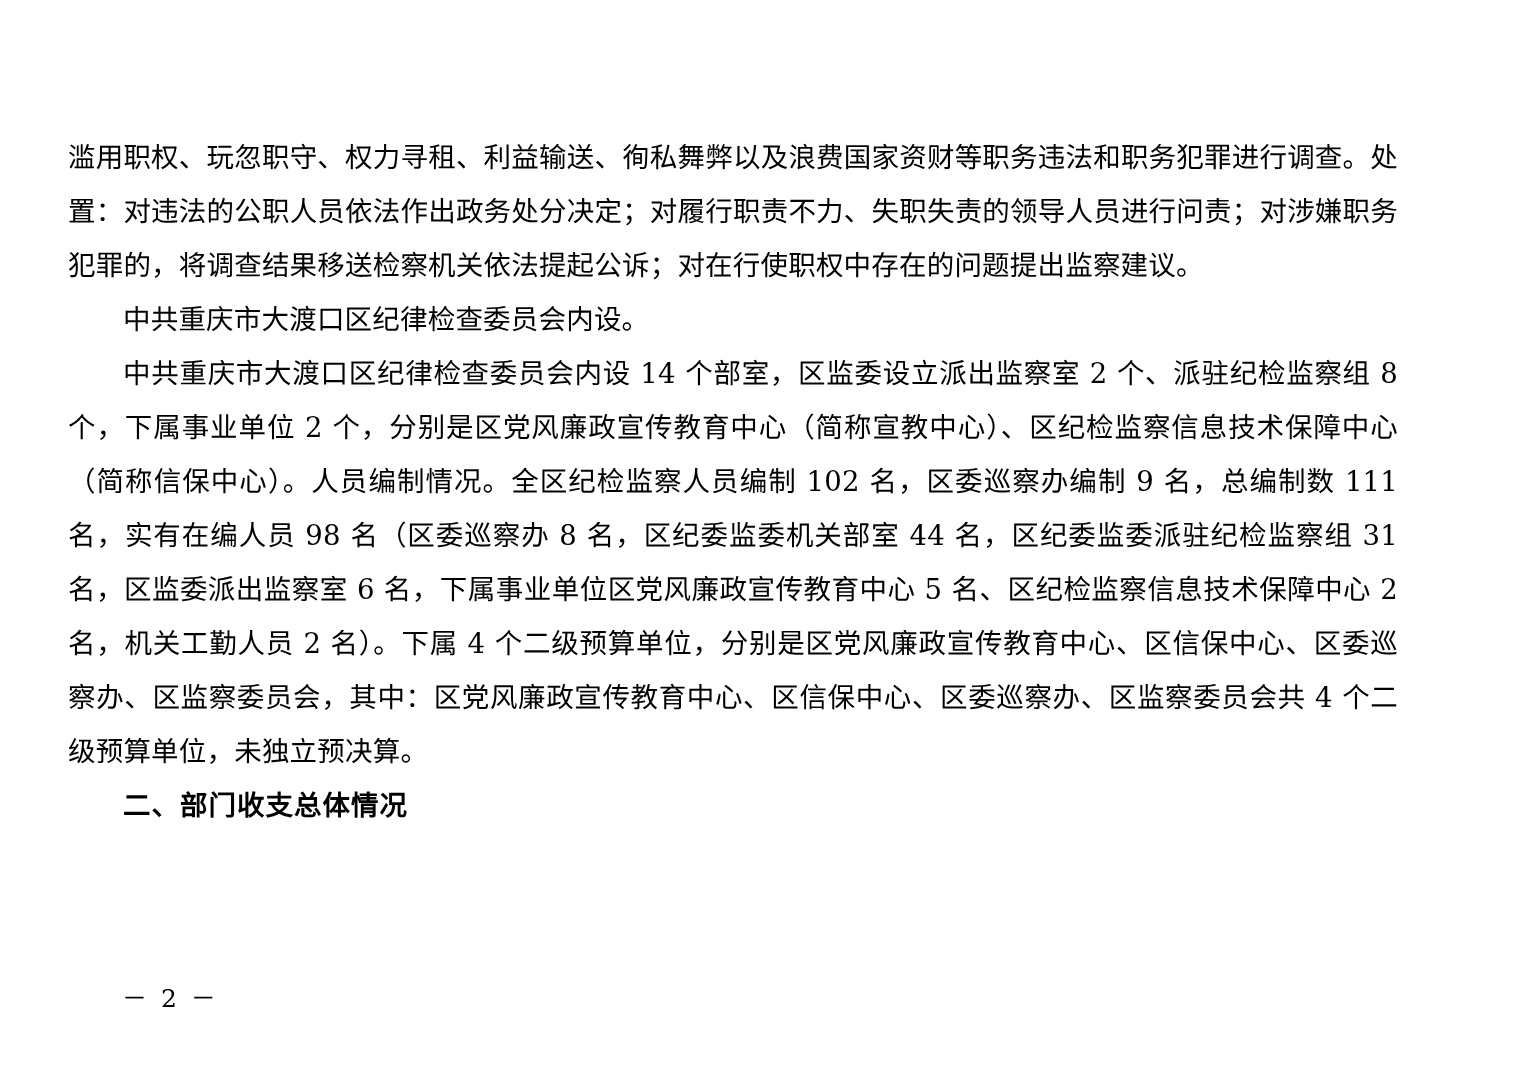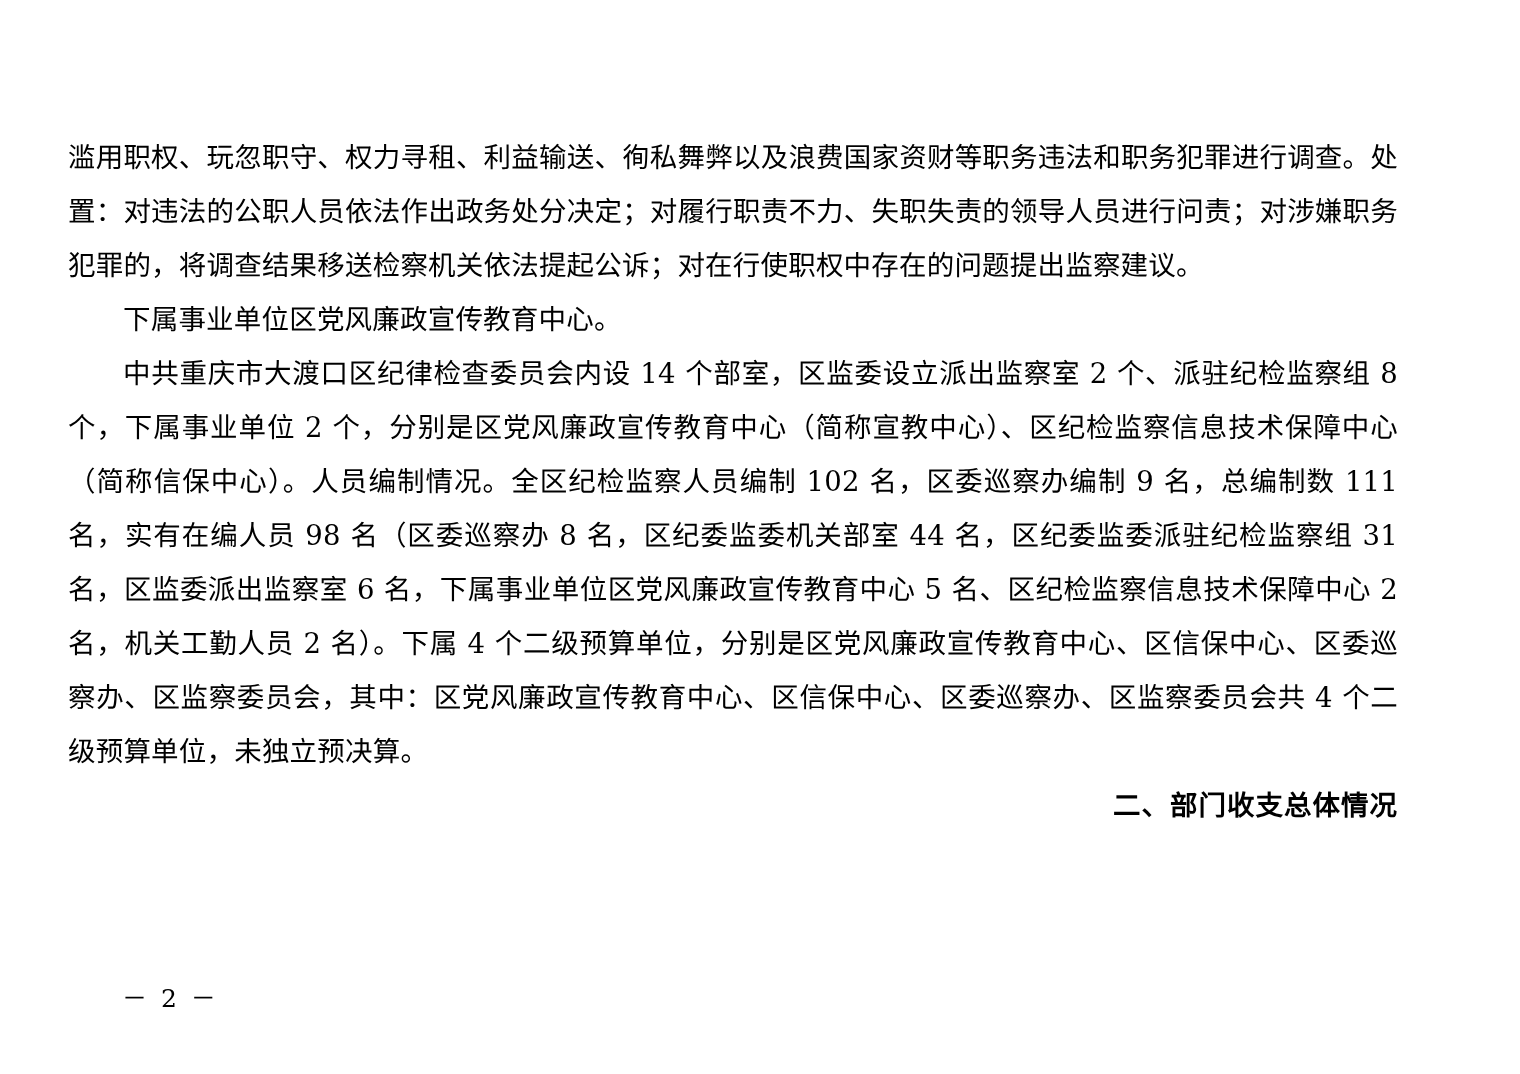--- a/index.html
+++ b/index.html
@@ -34,40 +34,39 @@
     text-indent: 2em;
   }
   .heading {
     font-family: "DejaVu Sans", "Liberation Sans", sans-serif;
     font-size: 27.5px;
     font-weight: bold;
     line-height: 54px;
     margin: 0;
     text-indent: 2em;
     letter-spacing: 1px;
-    text-align: right;
   }
   .page-number {
     position: absolute;
     left: 122px;
     bottom: 60px;
     font-size: 25px;
     font-family: "DejaVu Serif", "Liberation Serif", serif;
     letter-spacing: 3px;
     color: #000;
   }
 </style>
 </head>
 <body>
 
 <div class="page">
 
   <p class="body-text">滥用职权、玩忽职守、权力寻租、利益输送、徇私舞弊以及浪费国家资财等职务违法和职务犯罪进行调查。处置：对违法的公职人员依法作出政务处分决定；对履行职责不力、失职失责的领导人员进行问责；对涉嫌职务犯罪的，将调查结果移送检察机关依法提起公诉；对在行使职权中存在的问题提出监察建议。</p>
 
-  <p class="body-text indent2">下属事业单位区党风廉政宣传教育中心。</p>
+  <p class="body-text indent2">中共重庆市大渡口区纪律检查委员会内设。</p>
 
 
   <p class="body-text indent2">中共重庆市大渡口区纪律检查委员会内设 14 个部室，区监委设立派出监察室 2 个、派驻纪检监察组 8 个，下属事业单位 2 个，分别是区党风廉政宣传教育中心（简称宣教中心）、区纪检监察信息技术保障中心（简称信保中心）。人员编制情况。全区纪检监察人员编制 102 名，区委巡察办编制 9 名，总编制数 111 名，实有在编人员 98 名（区委巡察办 8 名，区纪委监委机关部室 44 名，区纪委监委派驻纪检监察组 31 名，区监委派出监察室 6 名，下属事业单位区党风廉政宣传教育中心 5 名、区纪检监察信息技术保障中心 2 名，机关工勤人员 2 名）。下属 4 个二级预算单位，分别是区党风廉政宣传教育中心、区信保中心、区委巡察办、区监察委员会，其中：区党风廉政宣传教育中心、区信保中心、区委巡察办、区监察委员会共 4 个二级预算单位，未独立预决算。</p>
 
   <p class="heading">二、部门收支总体情况</p>
 
   <div class="page-number">－ 2 －</div>
 
 </div>
 

